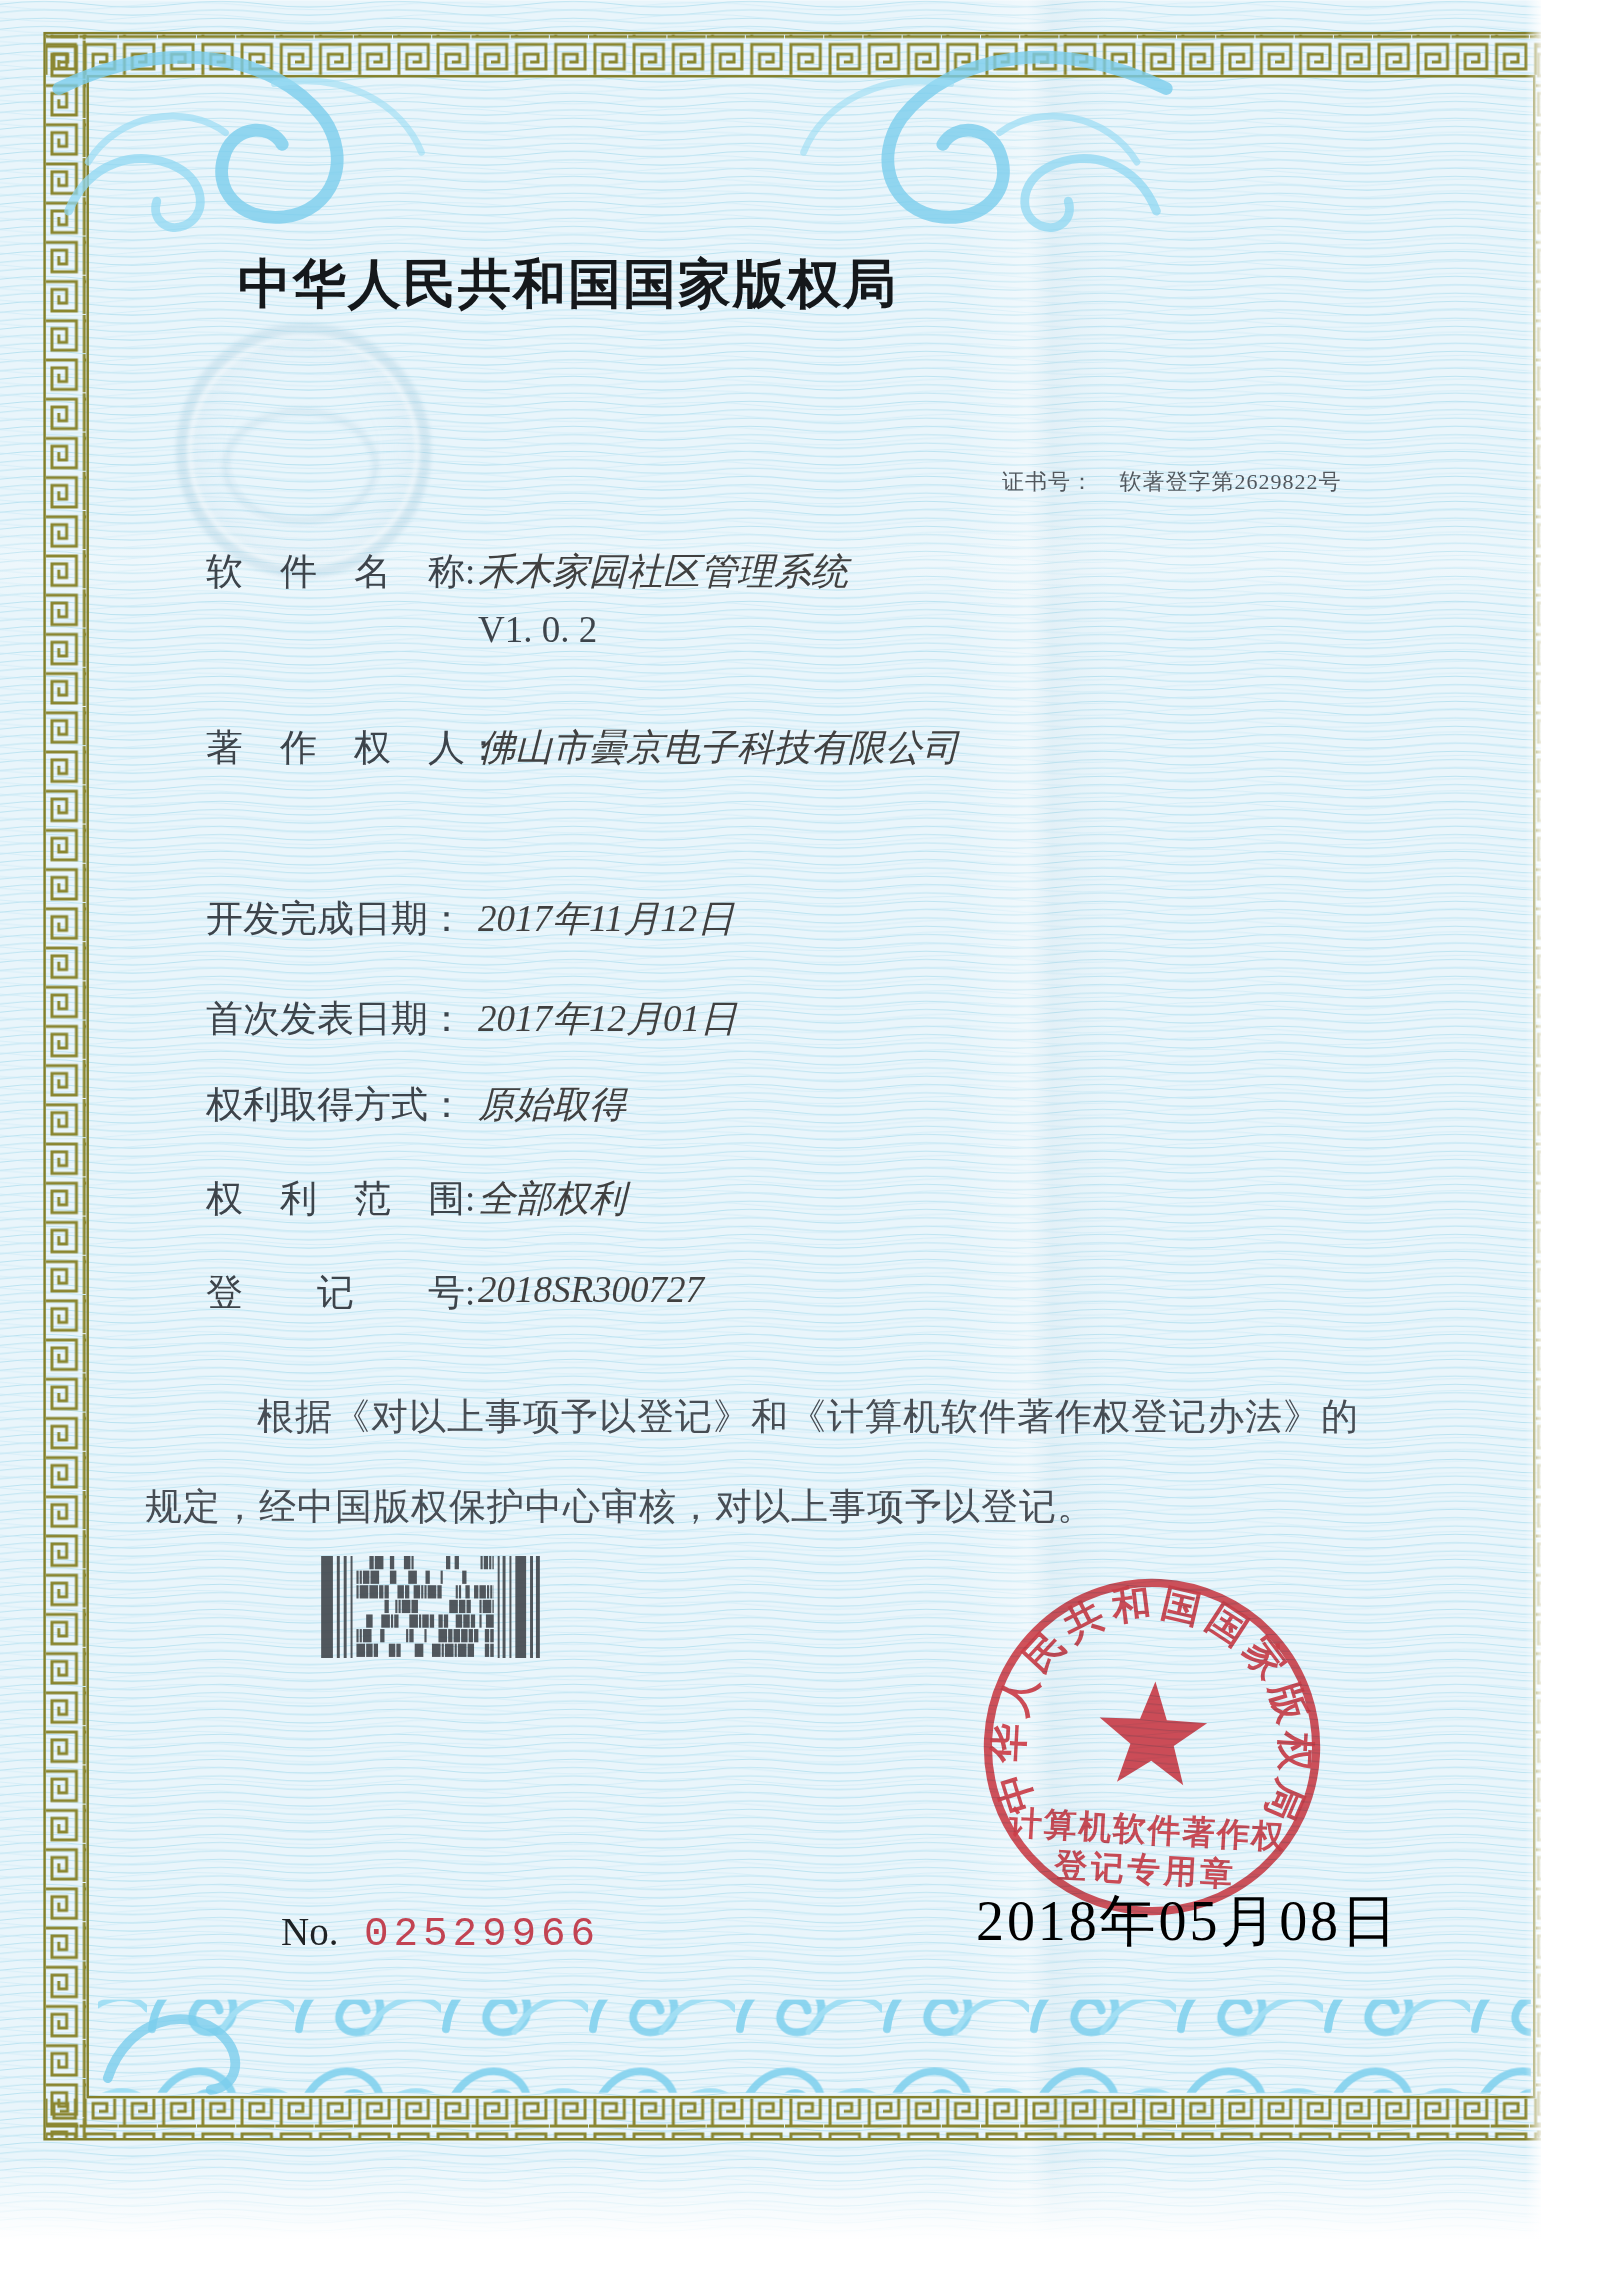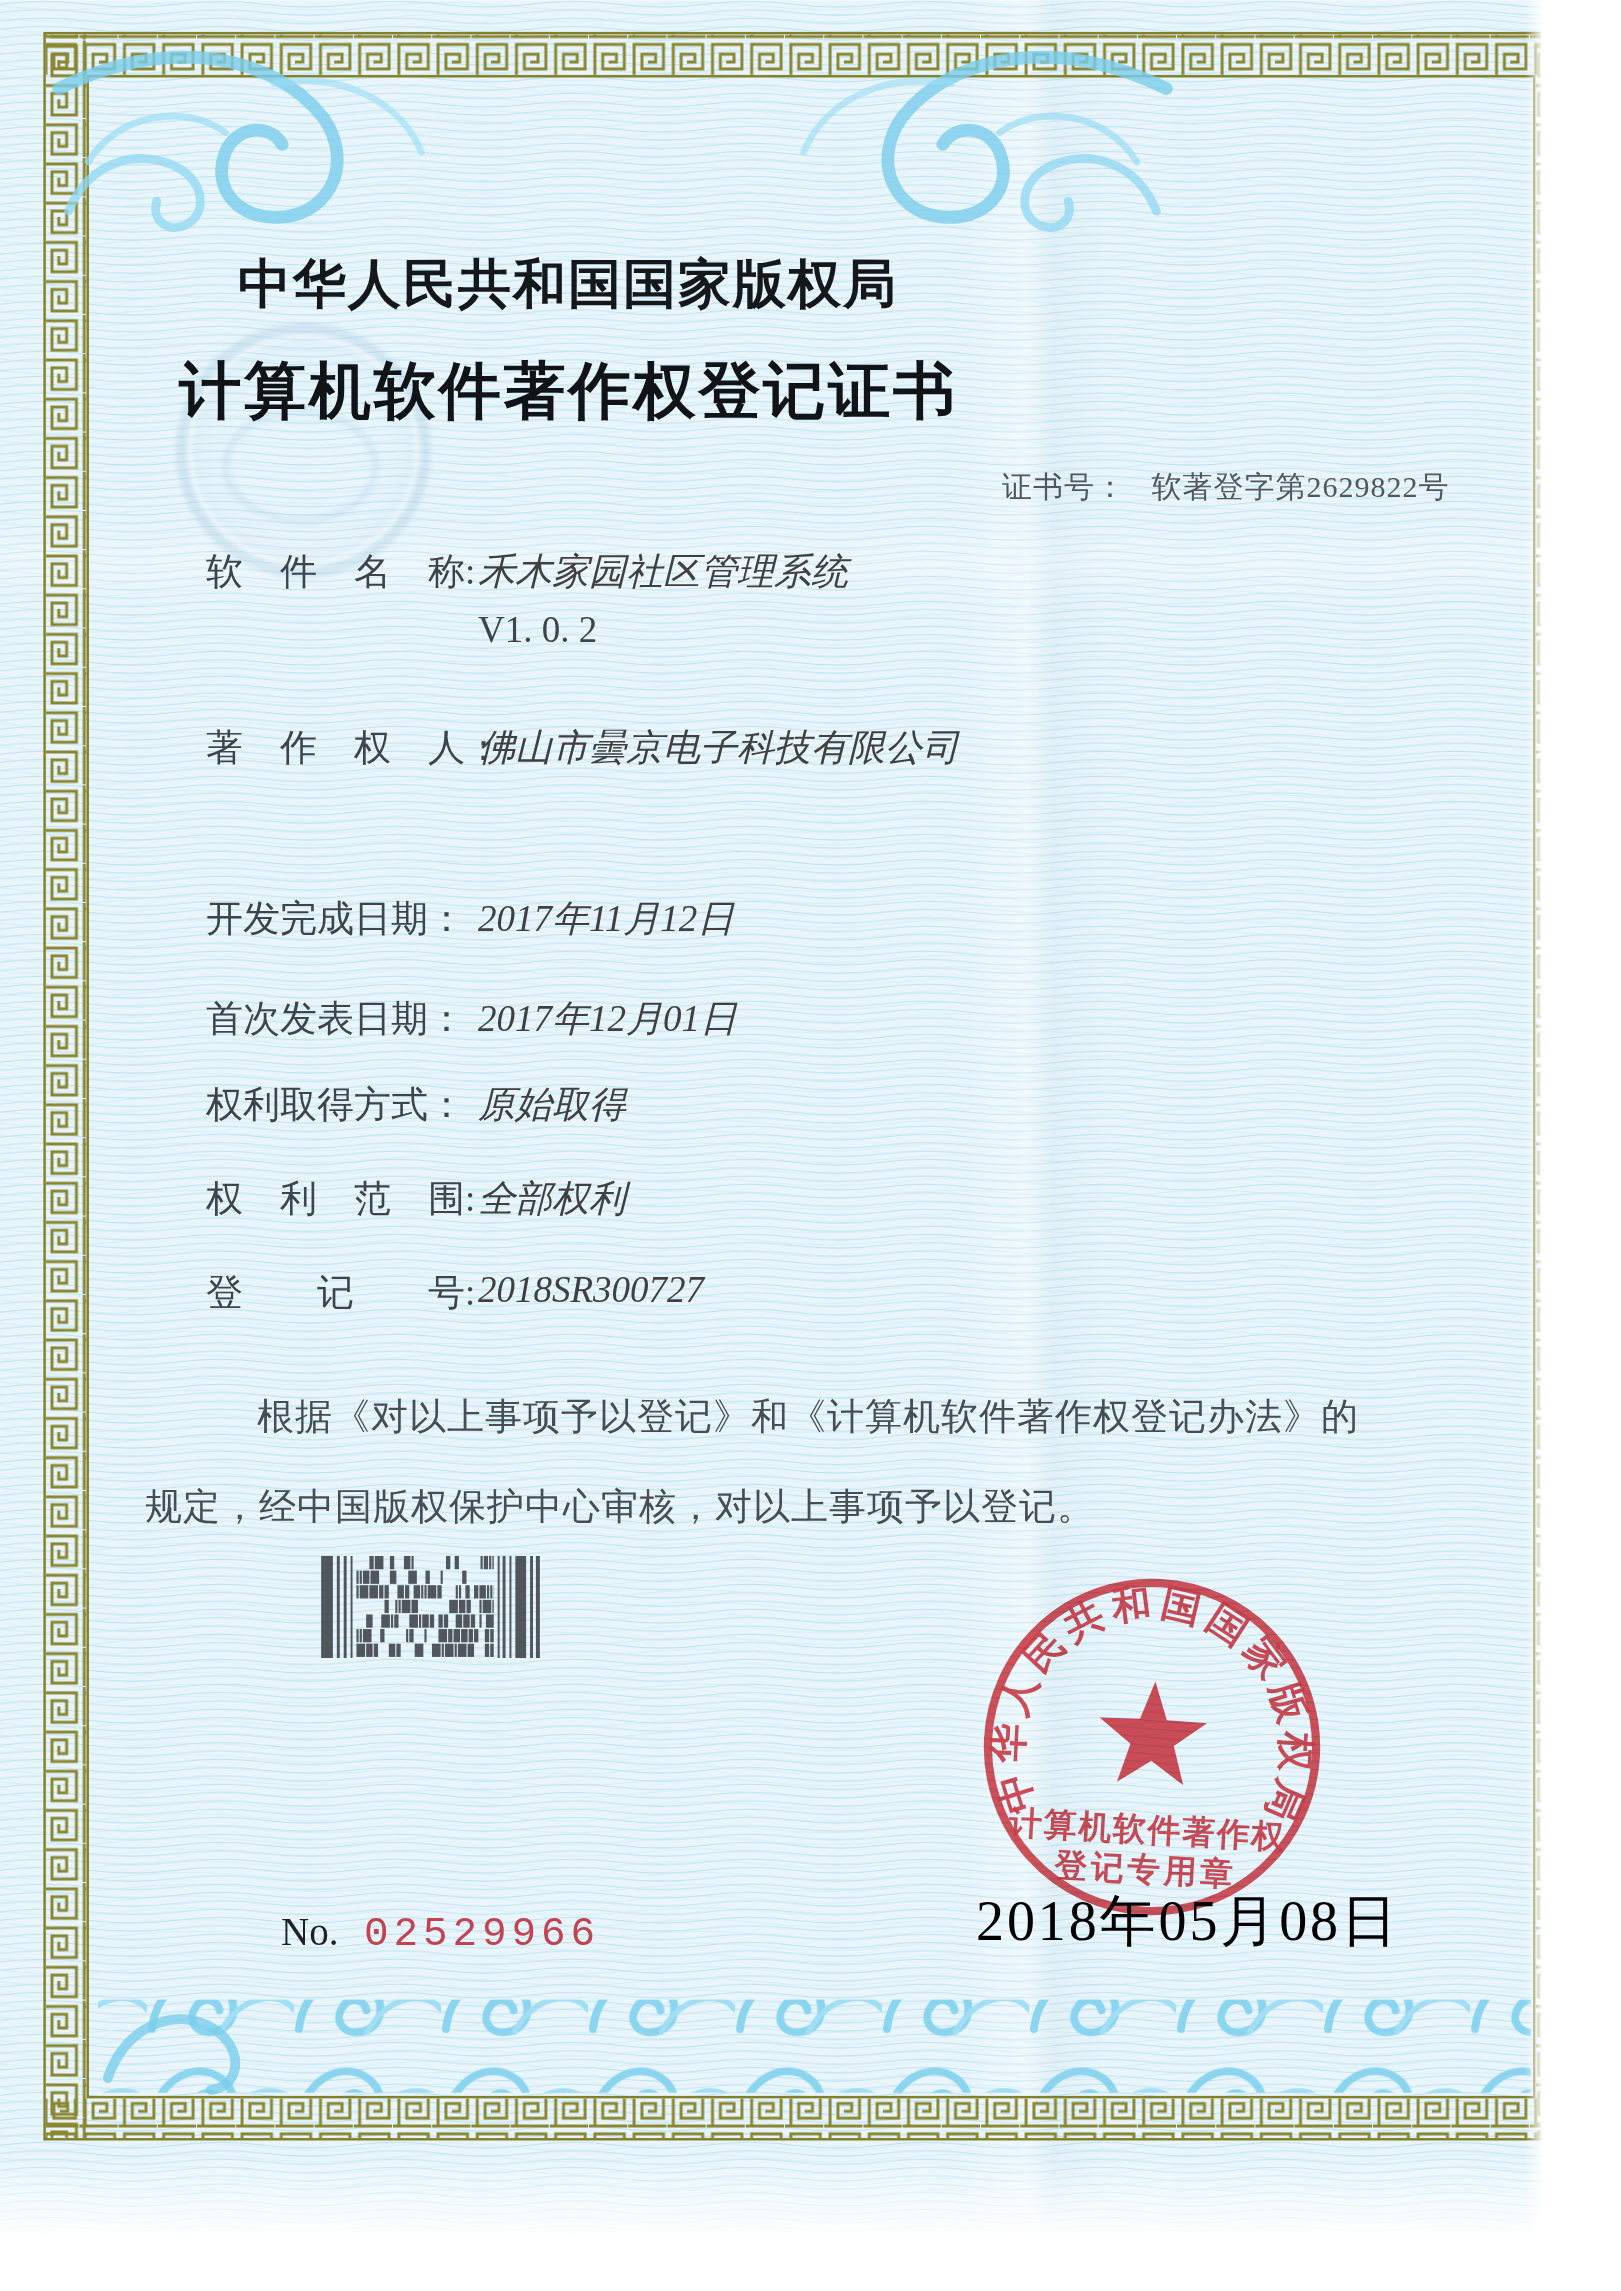--- a/index.html
+++ b/index.html
@@ -13,21 +13,21 @@
   
   .title1{
     position:absolute;left:29px;top:249px;width:1078px;text-align:center;
     font-size:53px;font-weight:bold;color:#15181b;letter-spacing:2px;white-space:nowrap;
   }
   .title2{
     position:absolute;left:17.6px;top:349px;width:1102px;text-align:center;
     font-size:62px;font-weight:bold;color:#111417;letter-spacing:2.9px;white-space:nowrap;
   }
   .certno{
-    position:absolute;left:1002px;top:467px;font-size:30px;color:#51575d;
+    position:absolute;left:1002px;top:467px;font-size:22px;color:#51575d;
     letter-spacing:1px;white-space:nowrap;
   }
   .certno .lbl{margin-right:25.5px;}
   .field{
     position:absolute;left:206px;font-size:37px;color:#3d444b;white-space:nowrap;height:47px;
   }
   .field .fvalue{position:absolute;left:272px;top:0;color:#404040;font-style:italic;}
   .field.v2line{left:478px;}
   .statement{
     position:absolute;font-size:37px;color:#474d54;white-space:nowrap;letter-spacing:1px;
@@ -142,21 +142,20 @@
       <path d="M60,90 C170,35 280,55 330,120 C360,163 340,215 290,221 C245,226 215,193 230,155 C241,128 275,125 288,147" stroke="#7bcdec" stroke-width="13" opacity="0.8"></path>
       <path d="M90,165 C120,115 190,105 230,135" stroke="#9adcf3" stroke-width="7" opacity="0.7"></path>
       <path d="M70,215 C90,165 140,150 180,170 C210,185 212,220 188,230 C170,237 154,223 160,205" stroke="#8fd7f2" stroke-width="9" opacity="0.75"></path>
       <path d="M280,85 C350,72 410,105 430,155" stroke="#9adcf3" stroke-width="7" opacity="0.6"></path>
     </g>
     <rect x="100" y="2040" width="1462" height="95" fill="url(#frieze)" opacity="0.9"></rect>
     <path d="M110,2120 C130,2060 190,2045 225,2075 C250,2097 242,2130 215,2132" fill="none" stroke="#7bcdec" stroke-width="10" stroke-linecap="round" opacity="0.8"></path>
   </svg>
 
   <div class="title1">中华人民共和国国家版权局</div>
-  <div class="title2">计算机软件著作权登记证书</div>
 
   <div class="certno">
     <span class="lbl">证书号：</span><span>软著登字第2629822号</span>
   </div>
 
   <div class="field" style="top:547px">
     <span>软　件　名　称:</span>
     <span class="fvalue">禾木家园社区管理系统</span>
   </div>
   <div class="field v2line" style="top:608px">

